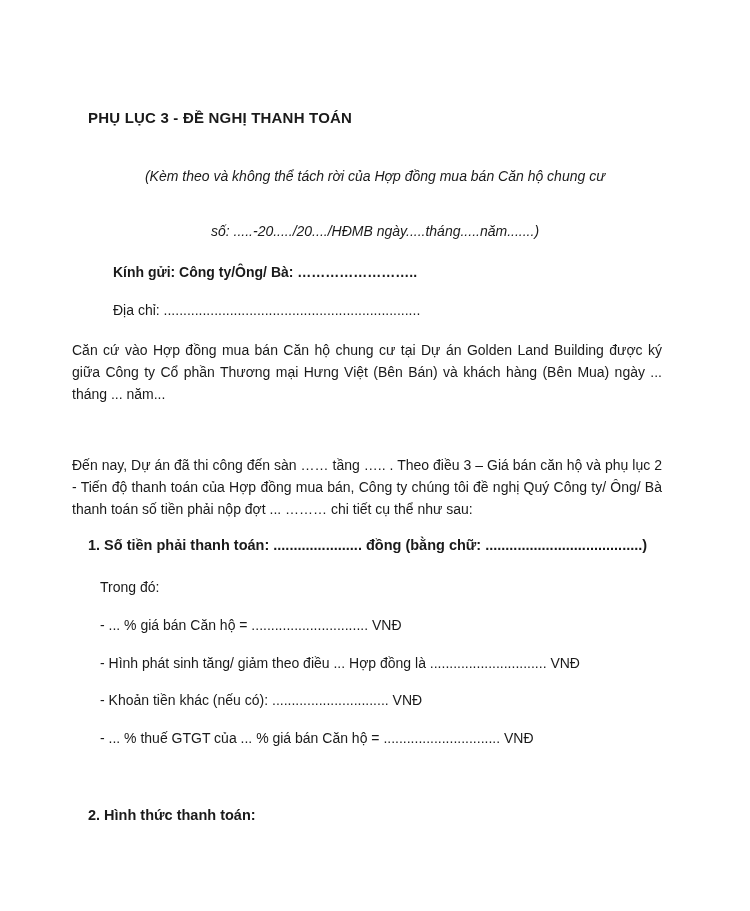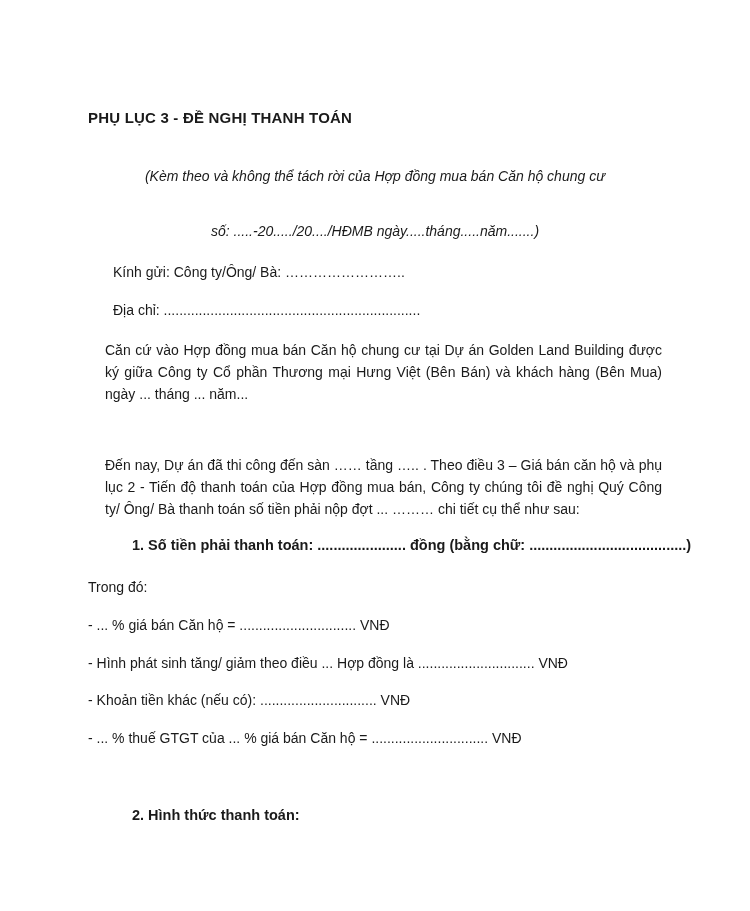--- a/index.html
+++ b/index.html
@@ -26,38 +26,37 @@
     letter-spacing: 0.2px;
   }
   .subtitle {
     left: 88px; right: 88px;
     text-align: center;
     font-style: italic;
   }
   .sub1 { top: 166px; }
   .sub2 { top: 187px; margin-top: 34px; }
   .indented { left: 113px; }
-  .recipient { top: 262px; }
+  .recipient { top: 262px; font-weight: bold; }
   .address { top: 300px; }
   .para {
-    left: 105px; right: 88px;
+    left: 72px; right: 88px;
     text-align: justify;
     line-height: 22px;
   }
   .para1 { top: 339px; }
   .para2 { top: 418px; margin-top: 36px; }
   .bold-heading {
     left: 88px;
     font-weight: bold;
     font-size: 14.5px;
-    margin-left: 44px;
   }
   .h-sec1 { top: 535px; }
   .h-sec2 { top: 805px; }
-  .left-line { left: 88px; }
+  .left-line { left: 100px; }
   .trongdo { top: 577px; }
   .item0 { top: 615px; }
   .item1 { top: 653px; }
   .item2 { top: 690px; }
   .item3 { top: 728px; }
 </style>
 </head>
 <body>
 
 <div class="page">

